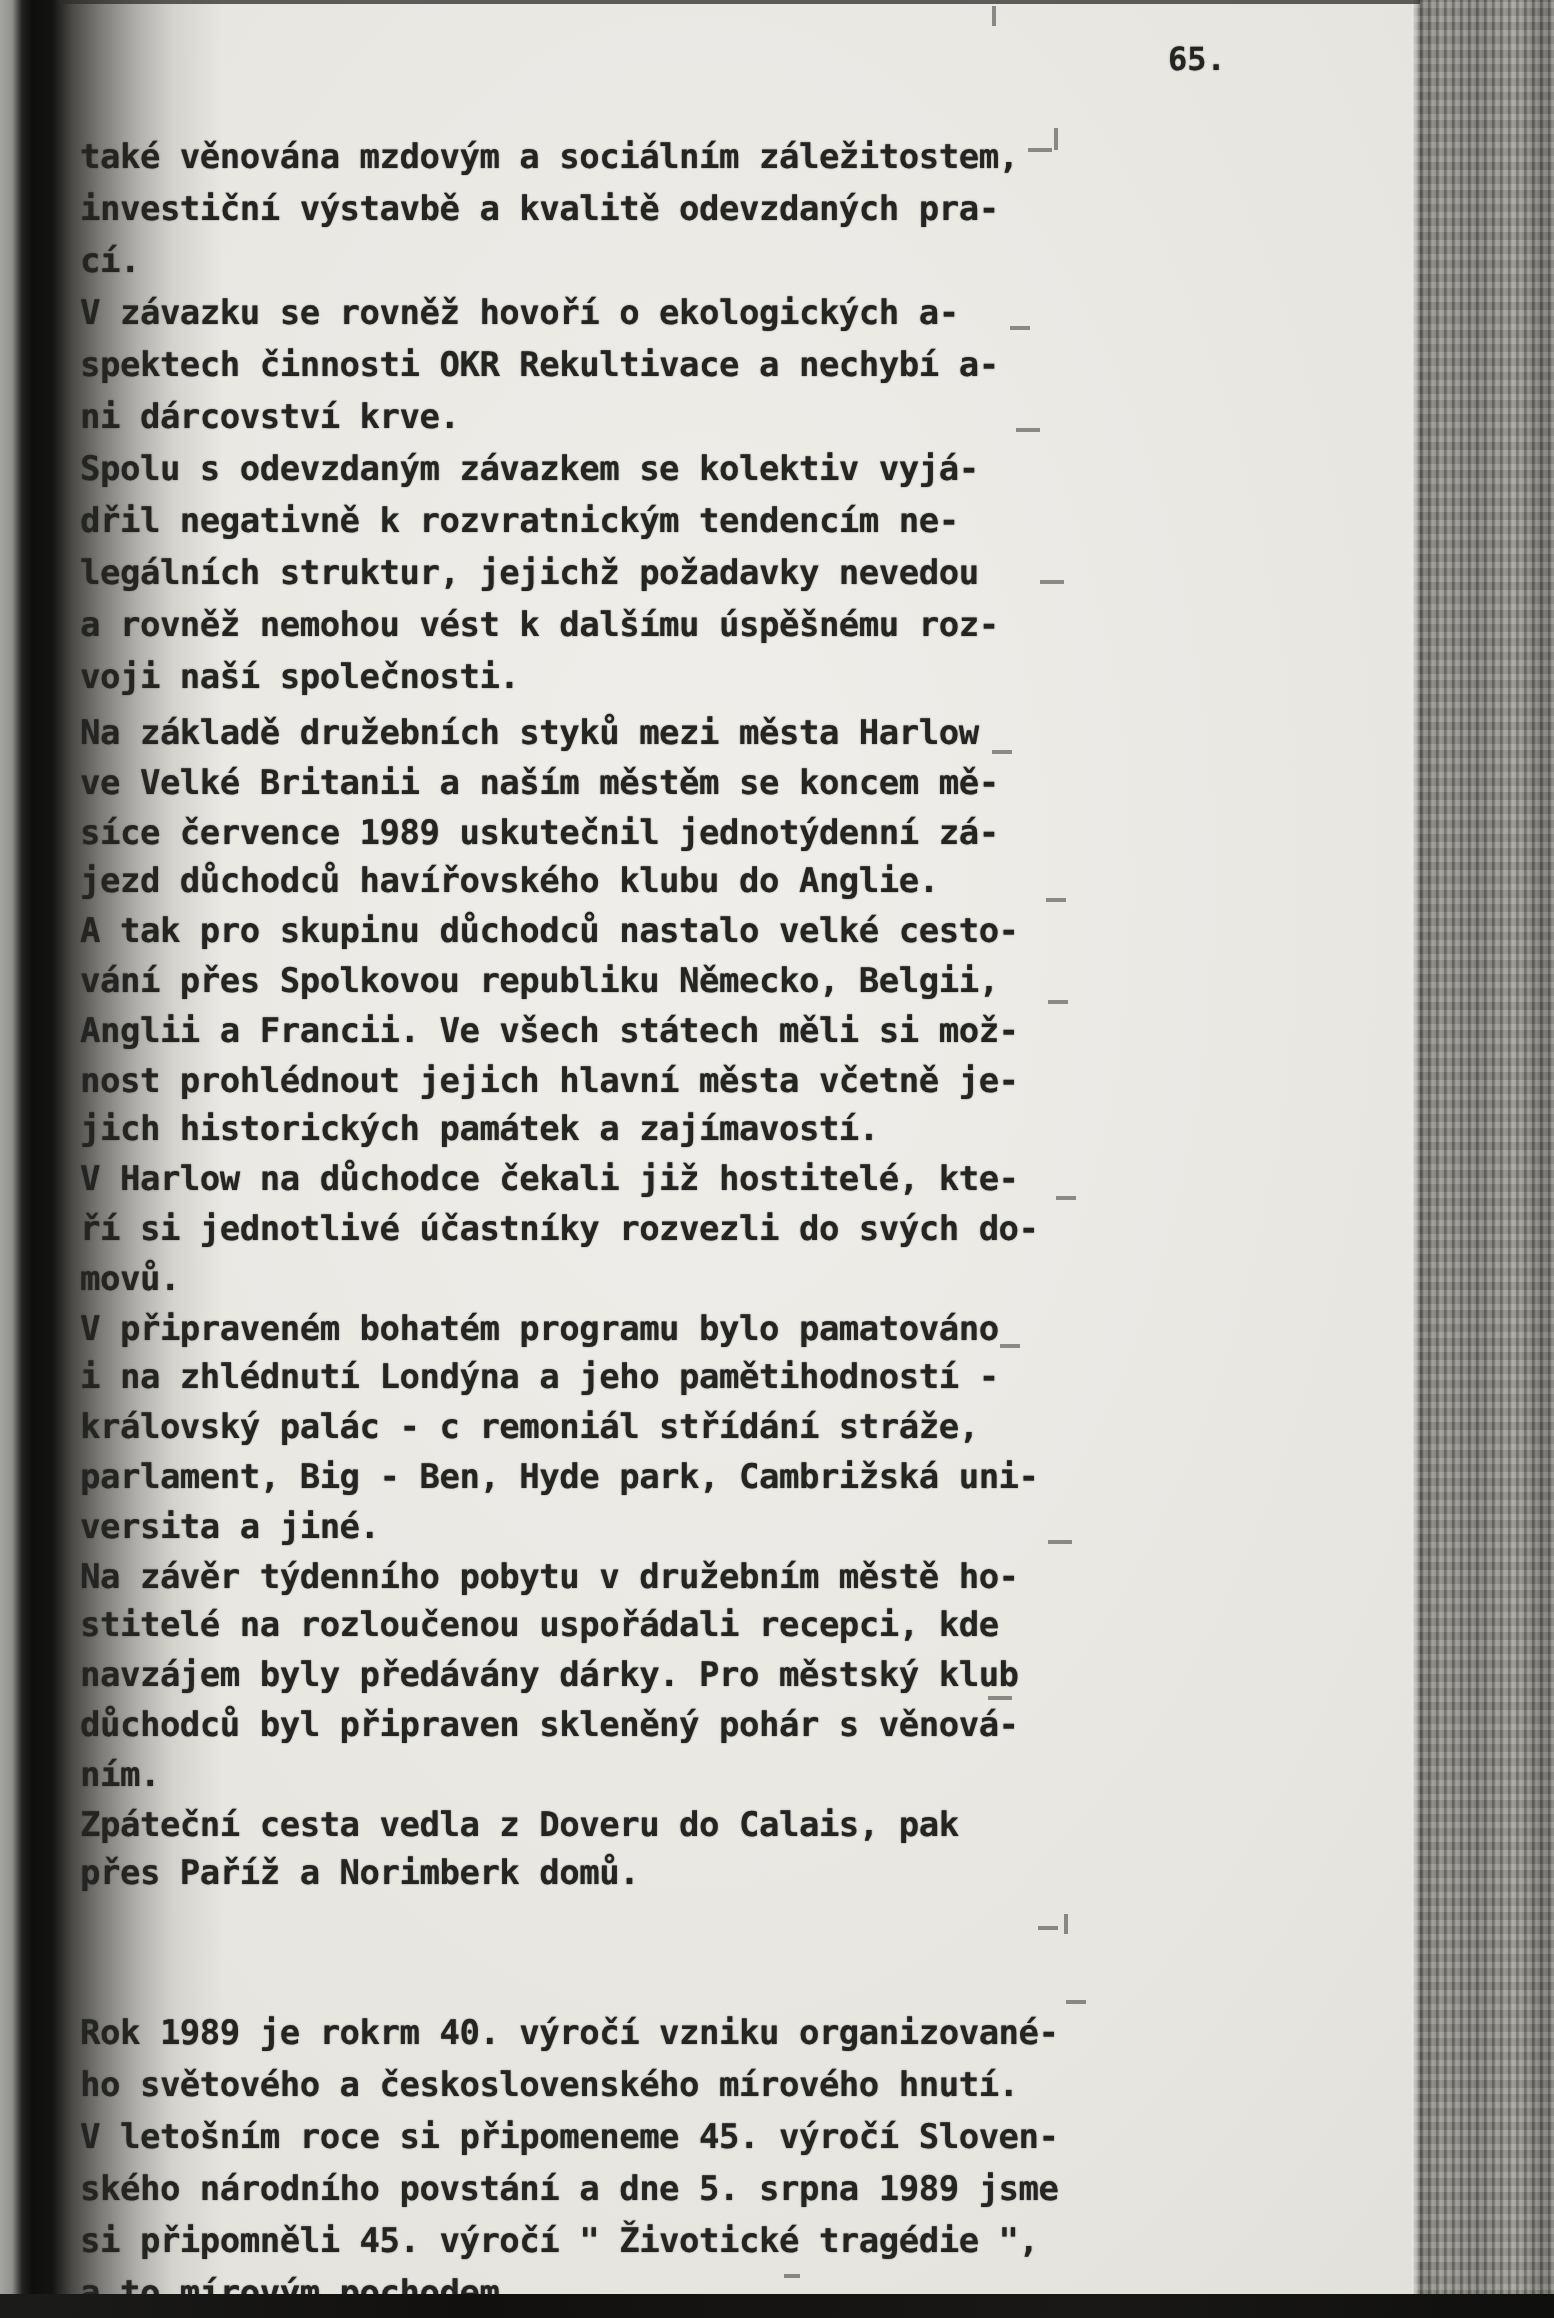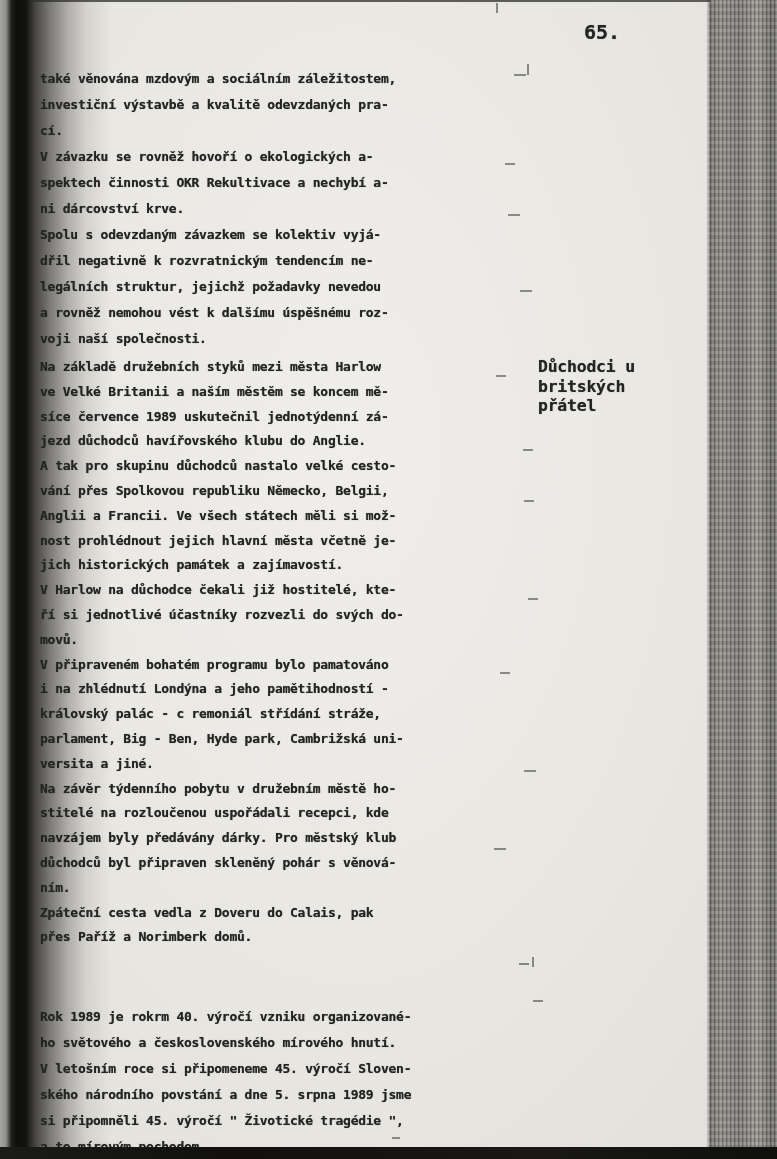--- a/index.html
+++ b/index.html
@@ -14,39 +14,39 @@
   .typewriter {
     font-family:"DejaVu Sans Mono","Liberation Mono",monospace;
     font-weight:700;
     color:#242422;
     text-shadow:0 0 0.8px rgba(35,35,32,0.65);
   }
   .para {
     position:absolute;
     left:40px;
     white-space:pre-line;
-    font-size:13px;
+    font-size:17px;
     letter-spacing:-0.25px;
   }
   .p1 { top:66px;  line-height:26px; }
   .p2 { top:355px; line-height:24.8px; }
   .p3 { top:956px; line-height:26px;margin-top:48px; }
   .note {
     position:absolute;
     white-space:pre-line;
     font-size:16.5px;
     line-height:19.5px;
     letter-spacing:-0.25px;
   }
   .n1 { left:538px; top:357px; }
   .n2 { left:551px; top:966px; }
   .page-number {
     position:absolute;
     left:584px; top:20px;
-    font-size:20px;
+    font-size:16px;
   }
   .binding-left {
     position:absolute; left:0; top:0; width:112px; height:1159px;
     background:linear-gradient(90deg,
       #a6a5a1 0px, #90908c 6px, #222220 11px, #0e0e0d 16px, #131311 26px,
       #4a4946 36px, #7b7a76 50px, #b0aeaa 68px, #d4d2cd 86px, rgba(234,233,229,0) 112px);
   }
   .edge-right {
     position:absolute; left:706px; top:0; width:71px; height:1159px;
     background-color:#8b8a86;
@@ -116,23 +116,20 @@
 ním.
 Zpáteční cesta vedla z Doveru do Calais, pak
 přes Paříž a Norimberk domů.</div>
   <div class="para p3 typewriter">Rok 1989 je rokrm 40. výročí vzniku organizované-
 ho světového a československého mírového hnutí.
 V letošním roce si připomeneme 45. výročí Sloven-
 ského národního povstání a dne 5. srpna 1989 jsme
 si připomněli 45. výročí " Životické tragédie ",
 a to mírovým pochodem.</div>
 
-  <div class="note n1 typewriter">Důchodci u
-britských
-přátel</div>
 
   <div class="mark" style="left:496px;top:3px;width:2px;height:10px;"></div>
   <div class="mark" style="left:514px;top:74px;width:12px;height:2px;"></div>
   <div class="mark" style="left:527px;top:64px;width:2px;height:11px;"></div>
   <div class="mark" style="left:505px;top:163px;width:10px;height:2px;"></div>
   <div class="mark" style="left:508px;top:214px;width:12px;height:2px;"></div>
   <div class="mark" style="left:520px;top:290px;width:12px;height:2px;"></div>
   <div class="mark" style="left:496px;top:375px;width:10px;height:2px;"></div>
   <div class="mark" style="left:523px;top:449px;width:10px;height:2px;"></div>
   <div class="mark" style="left:524px;top:500px;width:10px;height:2px;"></div>

